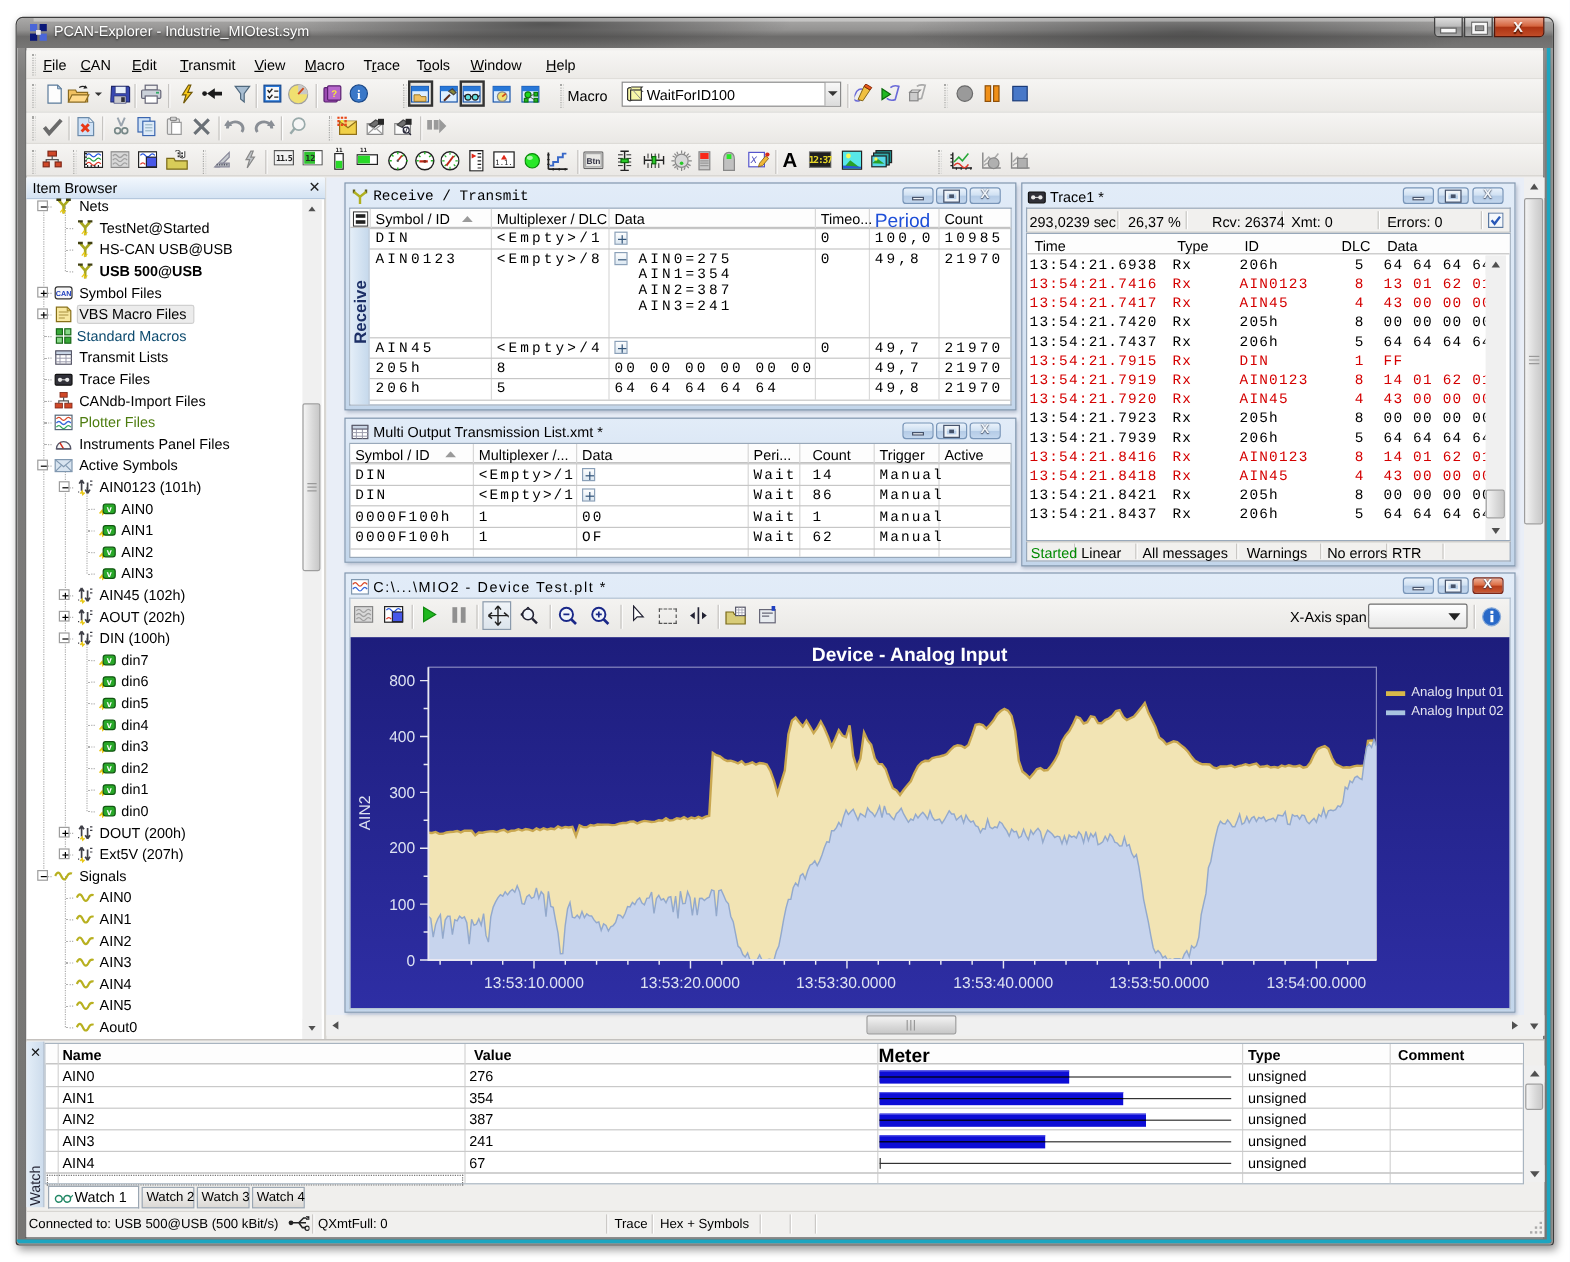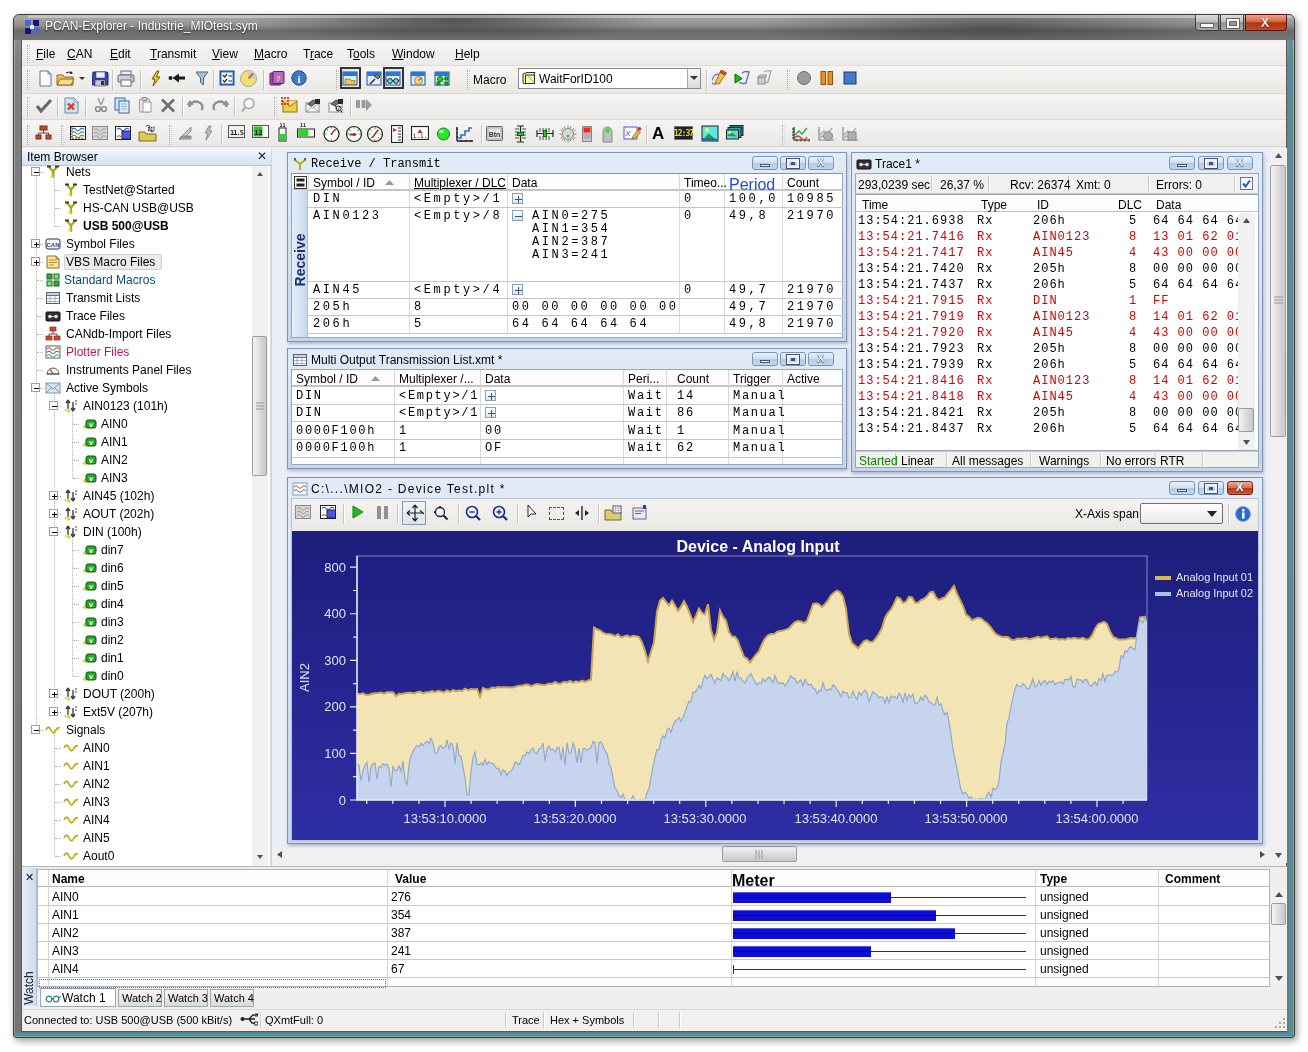--- a/index.html
+++ b/index.html
@@ -552,21 +552,21 @@
       <path d="M8,5 v3 M4,10 v-2 h8 v2" fill="none" stroke="#555"></path>
     </svg>
 <div style="position:absolute;left:66px;top:327px;font-size:12px;color:#000;white-space:nowrap;">CANdb-Import Files</div>
 <div style="position:absolute;left:37px;top:352px;width:6px;height:1px;border-top:1px dotted #b0b0b0;"></div>
 <svg style="position:absolute;left:45px;top:344px;" width="16" height="16" viewBox="0 0 16 16">
       <rect x="1" y="2" width="14" height="12" fill="#fff" stroke="#567"></rect>
       <path d="M2,5 q2,-2.5 4,0 t4,0 t4,0" fill="none" stroke="#d84828" stroke-width="1.1"></path>
       <path d="M2,8.5 q2,-2.5 4,0 t4,0 t4,0" fill="none" stroke="#3868d8" stroke-width="1.1"></path>
       <path d="M2,12 q2,-2.5 4,0 t4,0 t4,0" fill="none" stroke="#30a858" stroke-width="1.1"></path>
     </svg>
-<div style="position:absolute;left:66px;top:345px;font-size:12px;color:#be185d;white-space:nowrap;">Plotter Files</div>
+<div style="position:absolute;left:66px;top:345px;font-size:12px;color:#4d7c0f;white-space:nowrap;">Plotter Files</div>
 <div style="position:absolute;left:37px;top:370px;width:6px;height:1px;border-top:1px dotted #b0b0b0;"></div>
 <svg style="position:absolute;left:45px;top:362px;" width="16" height="16" viewBox="0 0 16 16">
       <path d="M2,12 a6,6 0 0 1 12,0 z" fill="#f8f8f8" stroke="#556"></path>
       <path d="M8,12 L5,7" stroke="#d02818" stroke-width="1.2"></path>
       <path d="M2,12 h12" stroke="#556"></path>
     </svg>
 <div style="position:absolute;left:66px;top:363px;font-size:12px;color:#000;white-space:nowrap;">Instruments Panel Files</div>
 <div style="position:absolute;left:37px;top:388px;width:6px;height:1px;border-top:1px dotted #b0b0b0;"></div>
 <div class="expbox" style="left:31px;top:383px;">
       <i style="left:2px;top:4px;width:5px;height:1px;"></i>
@@ -826,21 +826,21 @@
 <div style="position:absolute;left:308px;top:174px;width:1px;height:16px;background:#d8d8d8;"></div>
 <div style="position:absolute;left:409px;top:174px;width:1px;height:16px;background:#d8d8d8;"></div>
 <div style="position:absolute;left:507px;top:174px;width:1px;height:16px;background:#d8d8d8;"></div>
 <div style="position:absolute;left:679px;top:174px;width:1px;height:16px;background:#d8d8d8;"></div>
 <div style="position:absolute;left:724px;top:174px;width:1px;height:16px;background:#d8d8d8;"></div>
 <div style="position:absolute;left:782px;top:174px;width:1px;height:16px;background:#d8d8d8;"></div>
 <div style="position:absolute;left:313px;top:176px;font-size:12px;color:#000;white-space:nowrap;">Symbol / ID</div>
 <svg style="position:absolute;left:385px;top:180px;" width="9" height="6">
       <path d="M0,5 l4.5,-5 l4.5,5 z" fill="#9a9a9a"></path>
     </svg>
-<div style="position:absolute;left:414px;top:176px;font-size:12px;color:#000;white-space:nowrap;text-decoration:underline;">Multiplexer / DLC</div>
+<div style="position:absolute;left:414px;top:176px;font-size:12px;color:#000;white-space:nowrap;">Multiplexer / DLC</div>
 <div style="position:absolute;left:512px;top:176px;font-size:12px;color:#000;white-space:nowrap;">Data</div>
 <div style="position:absolute;left:684px;top:176px;font-size:12px;color:#000;white-space:nowrap;">Timeo...</div>
 <div style="position:absolute;left:729px;top:176px;font-size:16px;color:#1d4ed8;white-space:nowrap;">Period</div>
 <div style="position:absolute;left:787px;top:176px;font-size:12px;color:#000;white-space:nowrap;">Count</div>
 <svg style="position:absolute;left:294px;top:176px;" width="13" height="13">
       <rect x="0.5" y="0.5" width="12" height="12" fill="#fff" stroke="#333"></rect>
       <rect x="2.5" y="2.5" width="8" height="3" fill="#222"></rect>
       <rect x="2.5" y="7.5" width="8" height="3" fill="#222"></rect>
     </svg>
 <div style="position:absolute;left:292px;top:190px;width:16px;height:147px;background:linear-gradient(90deg,#e4eef8,#c6d9ec);border-right:1px solid #aabdd2;"></div>

